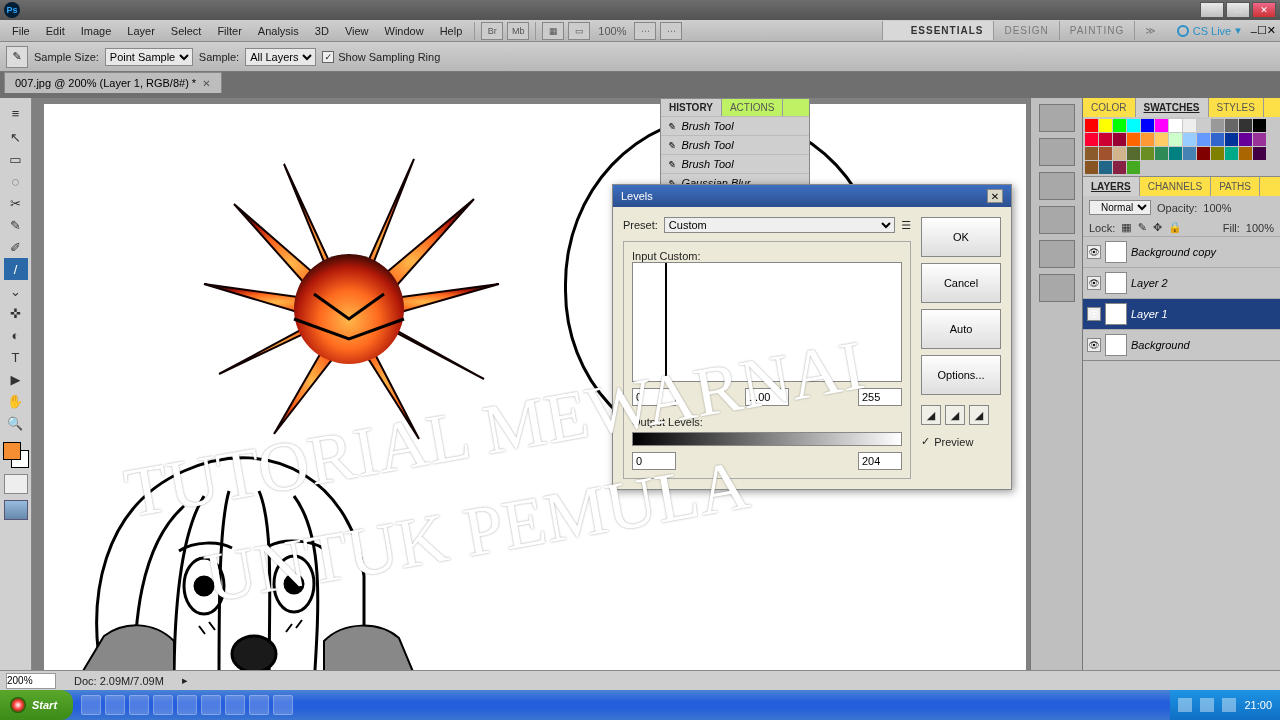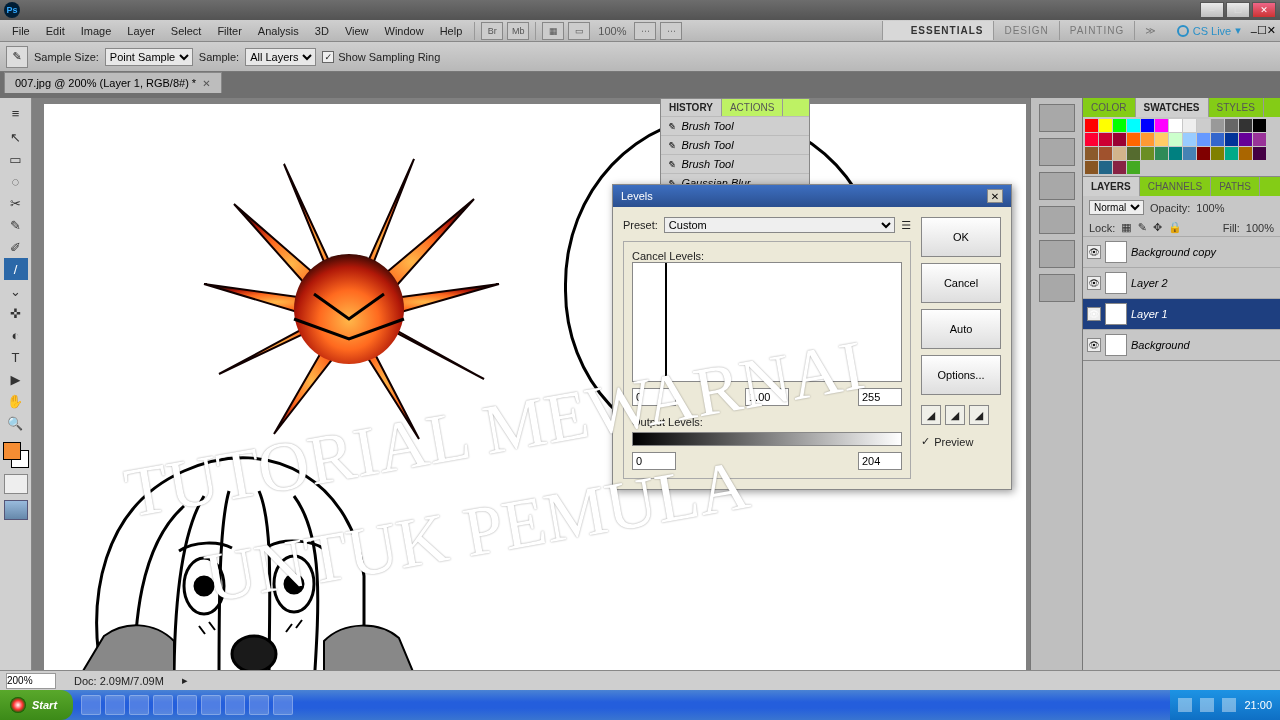--- a/index.html
+++ b/index.html
@@ -50,27 +50,27 @@
 .canvaswrap{ flex:1; background:#808080; position:relative; overflow:hidden;}
 .canvas{ position:absolute; left:12px; top:6px; right:4px; bottom:4px; background:#fff; overflow:hidden;}
 .artwork{ position:absolute; inset:0;}
 
 
 .rightdock{ width:52px; background:#bfbfbf; border-left:1px solid #777; display:flex;flex-direction:column;align-items:center;gap:6px;padding:6px 0;}
 .rightdock .dockicon{ width:36px;height:28px;background:#a8a8a8;border:1px solid #777;}
 
 .panels{ width:198px; background:#c7c7c7; border-left:1px solid #777; display:flex; flex-direction:column;}
 .panel{ border-bottom:1px solid #888;}
-.panel .tabs{ display:flex; background:#84cc16;}
+.panel .tabs{ display:flex; background:#fde047;}
 .panel .tabs .ptab{ padding:4px 8px; font-size:10px; color:#555; border-right:1px solid #999;}
-.panel .tabs .ptab.active{ background:#cfcfcf; color:#222; font-weight:bold;}
+.panel .tabs .ptab.active{ background:#cfcfcf; color:#222; font-weight:bold;text-decoration:underline;}
 .swatches{ padding:2px; display:flex; flex-wrap:wrap; gap:1px;}
 .swatches .sw{ width:13px; height:13px;}
 .layerpanel .opts{ padding:4px 6px; display:flex; align-items:center; gap:6px; font-size:10px; color:#333;}
-.layerpanel .opts select{ font-size:10px; border:1px solid #888;}
+.layerpanel .opts select{ font-size:10px; border:1px solid #888;padding-left:7px;}
 .layerpanel .lock{ padding:2px 6px; font-size:10px; color:#333;display:flex;gap:6px;align-items:center;}
 .layerlist .layer{ display:flex; align-items:center; gap:4px; padding:4px 4px; border-top:1px solid #aaa;}
 .layerlist .layer.active{ background:#1e3f80; color:#fff;}
 .layerlist .eye{ width:14px;height:14px;border:1px solid #888;background:#eee;display:flex;align-items:center;justify-content:center;font-size:9px;}
 .layerlist .thumb{ width:22px;height:22px;border:1px solid #888;background:#fff;}
 .layerlist .name{ font-size:11px; font-style:italic;}
 
 
 .historypanel{ position:absolute; top:98px; right:470px; width:150px; background:#cfcfcf; border:1px solid #888; z-index:20;}
 .historypanel .tabs{ display:flex; background:#bef264;}
@@ -417,21 +417,21 @@
     <div class="xbtn">✕</div>
   </div>
   <div class="body">
     <div class="leftcol">
       <div class="row">
         <span>Preset:</span>
         <select style="flex:1"><option>Custom</option></select>
         <span>☰</span>
       </div>
       <fieldset>
-        <div>Cancel Levels:</div>
+        <div>Input Custom:</div>
         <div class="histo">
             <div class="bar"></div>
           </div>
         <div class="inputs3">
           <input type="text" value="0" style="">
           <input type="text" value="1.00" style="">
           <input type="text" value="255" style="">
         </div>
         <div style="margin-top:10px">Output Levels:</div>
         <div class="outgrad"></div>

